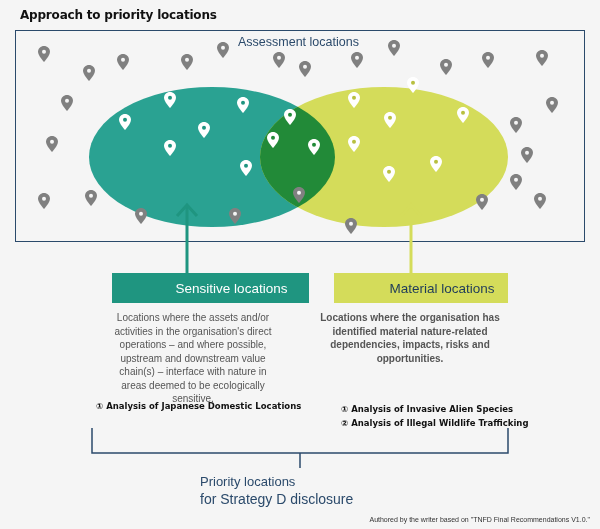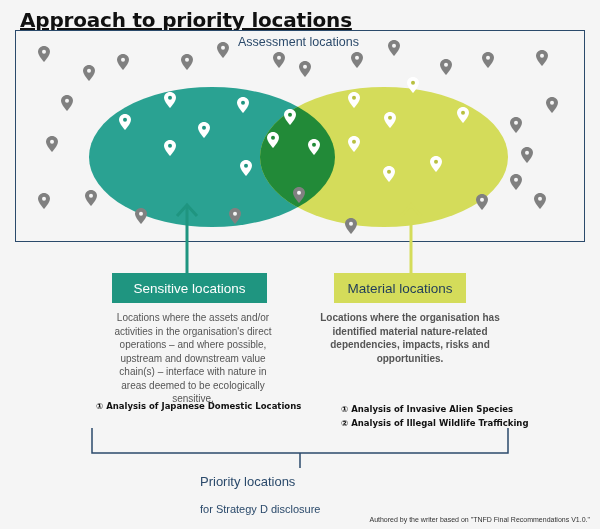--- a/index.html
+++ b/index.html
@@ -1,32 +1,32 @@
 <!DOCTYPE html>
 <html><head>
 <meta charset="utf-8">
 <style>
   html, body { margin: 0; padding: 0; }
   body { width: 600px; height: 529px; background: #f5f5f5; position: relative; overflow: hidden; font-family: "Liberation Sans", sans-serif; }
-  .title { position: absolute; left: 20px; top: 8px; font-size: 20px; font-weight: bold; color: #111; font-family: "DejaVu Sans", sans-serif; letter-spacing: -0.2px; text-decoration: underline; }
+  .title { position: absolute; left: 20px; top: 8px; font-size: 12px; font-weight: bold; color: #111; font-family: "DejaVu Sans", sans-serif; letter-spacing: -0.2px; }
   .frame { position: absolute; left: 15px; top: 30px; width: 570px; height: 212px; border: 1.5px solid #2b4a6b; box-sizing: border-box; }
   .assess-label { position: absolute; left: 238px; top: 35px; font-size: 12.5px; color: #2b4a6b; }
   svg.main { position: absolute; left: 0; top: 0; }
-  .box { position: absolute; height: 30px; display: flex; align-items: center; justify-content: center; font-size: 13.5px; }
+  .box { position: absolute; height: 30px; display: flex; align-items: center; justify-content: center; font-size: 13.5px; padding-left: 42px; }
   .box.sens { left: 112px; top: 273px; width: 155px; background: #1f9580; color: #fff; }
   .box.mat { left: 334px; top: 273px; width: 132px; background: #d4dc5a; color: #1f3b5a; }
   .desc { position: absolute; font-size: 10px; color: #555; text-align: center; line-height: 13.5px; }
   .desc.sens { left: 108px; top: 311px; width: 170px; }
   .desc.mat { left: 320px; top: 311px; width: 180px; font-weight: bold; }
   .analysis { position: absolute; font-size: 8.5px; font-weight: bold; color: #111; font-family: "DejaVu Sans", sans-serif; line-height: 13.5px; }
   .analysis.sens { left: 96px; top: 400px; }
   .analysis.mat { left: 341px; top: 403px; }
   .priority { position: absolute; left: 200px; top: 474px; width: 200px; text-align: left; color: #2b4a6b; }
   .priority .big { font-size: 13px; }
-  .priority .small { font-size: 11px; margin-top: 14px; }
+  .priority .small { font-size: 14px; margin-top: 2px; }
   .credit { position: absolute; right: 10px; top: 516px; font-size: 7px; color: #333; }
 </style>
 </head>
 <body>
 
 <div class="title">Approach to priority locations</div>
 <div class="frame"></div>
 
 <svg class="main" width="600" height="529">
   <defs>

